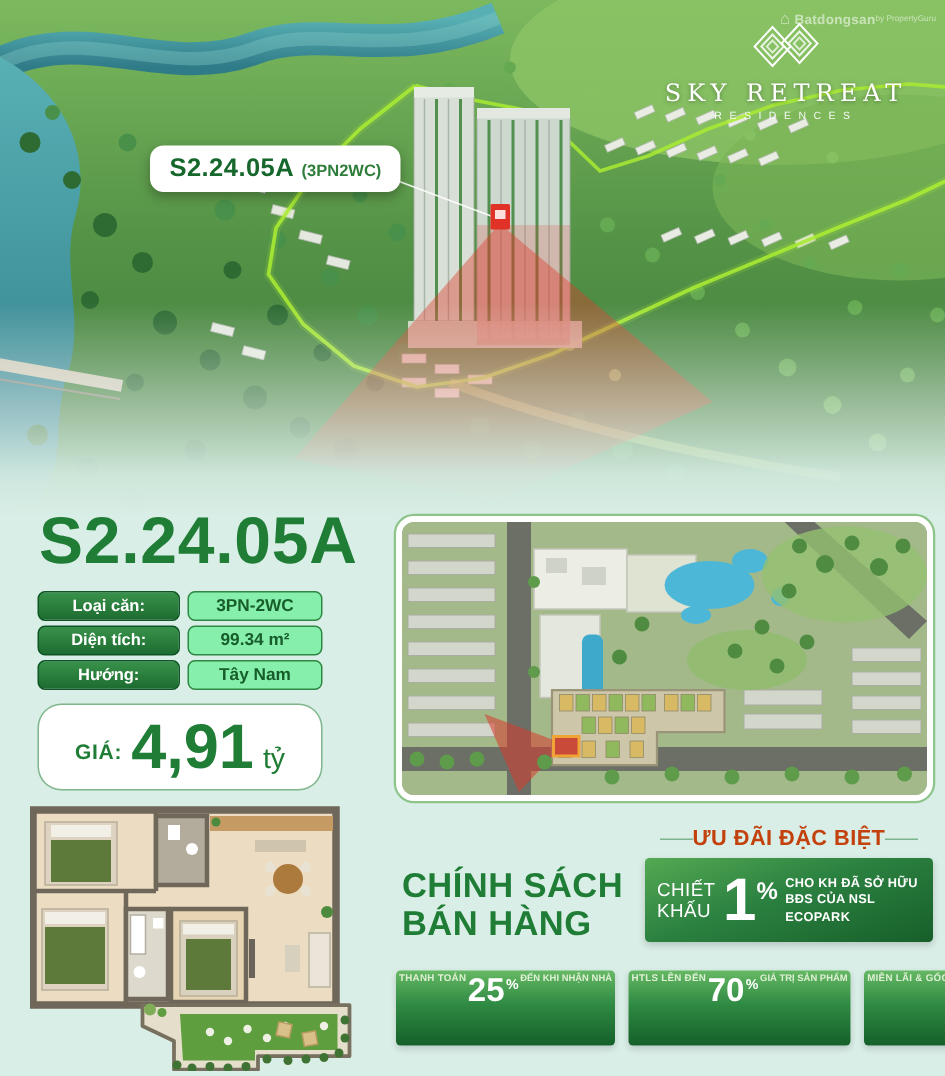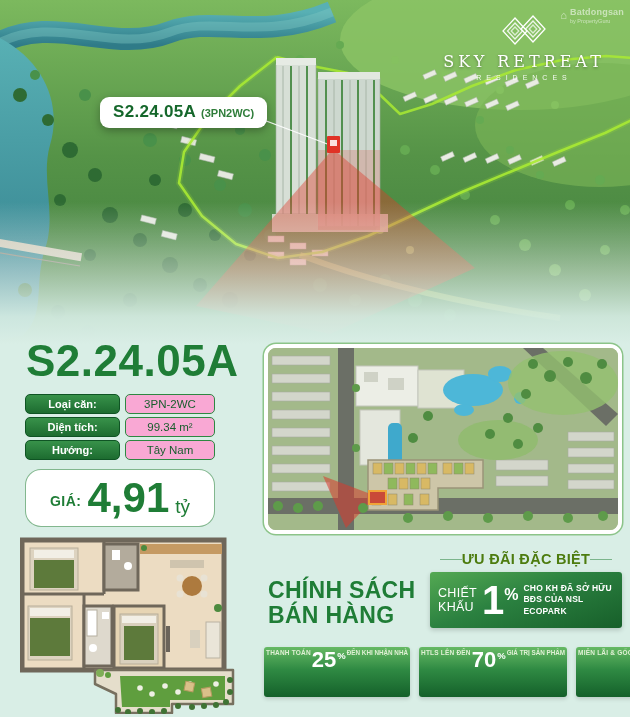--- a/index.html
+++ b/index.html
@@ -17,50 +17,50 @@
     padding:5px 13px 6px; box-shadow:0 3px 8px rgba(0,0,0,.3); display:flex; align-items:baseline; gap:5px; white-space:nowrap; }
   .ul-code { font-size:17px; font-weight:bold; color:#15672b; letter-spacing:.3px; }
   .ul-type { font-size:11px; font-weight:bold; color:#2f7d3a; }
   .logo { position:absolute; right:16px; top:14px; width:180px; text-align:center; color:#fff; }
   .logo-mark { margin:0 auto; display:block; }
   .logo-title { font-family:"DejaVu Serif", serif; font-size:16px; letter-spacing:4px; margin-top:4px;
     text-shadow:0 1px 3px rgba(0,0,0,.35); white-space:nowrap; }
   .logo-sub { font-size:7px; letter-spacing:5px; margin-top:3px; color:rgba(255,255,255,.92); }
   .watermark { position:absolute; right:6px; top:8px; display:flex; gap:3px; align-items:center; opacity:.55; color:#fff; }
   .wm-icon { font-size:11px; line-height:1; }
-  .wm-text { display:flex; flex-direction:column; line-height:1.1; }
+  .wm-text { display:flex; flex-direction:row; line-height:1.1;align-items:center; }
   .wm-l1 { font-size:9px; font-weight:bold; letter-spacing:.2px; }
   .wm-l2 { font-size:5.5px; }
   
   .unit-title { position:absolute; left:26px; top:336px; font-size:44px; font-weight:bold;
     color:#1f7d36; letter-spacing:.5px; }
   .specs { position:absolute; left:25px; top:394px; }
   .spec-row { display:flex; margin-bottom:3px; }
   .spec-label { width:95px; height:20px; border-radius:5px; border:1.5px solid #0f5424;
     background:linear-gradient(180deg,#38924a,#1d6c30); color:#fff; font-size:11px; font-weight:bold;
     display:flex; align-items:center; justify-content:center; }
   .spec-value { width:90px; height:20px; margin-left:5px; border-radius:5px; border:1.5px solid #2e8742;
-    background:#f9a8d4; color:#175d2c; font-size:11.5px; font-weight:normal;
+    background:#86efac; color:#175d2c; font-size:11.5px; font-weight:bold;
     display:flex; align-items:center; justify-content:center;text-align:right; }
   .price-box { position:absolute; left:25px; top:469px; width:190px; height:58px; background:#fff;
     border:1.5px solid rgba(47,135,66,.6); border-radius:16px; display:flex; align-items:center;
     justify-content:center; gap:6px; }
   .price-label { font-size:14px; font-weight:bold; color:#1f7d36; letter-spacing:.5px; margin-top:6px; }
   .price-value { font-size:42px; font-weight:bold; color:#1f7d36; line-height:1; }
   .price-unit { font-size:19px; font-weight:normal; color:#1f7d36; align-self:flex-end; margin-bottom:8px; }
   
   .floorplan { position:absolute; left:20px; top:536px; width:216px; height:178px; }
   .map { position:absolute; left:264px; top:344px; width:358px; height:190px; border:4px solid #fff;
     border-radius:12px; box-shadow:0 0 0 1.5px #8cc489; overflow:hidden; background:#a3b98a; }
   
   .policy-title { position:absolute; left:268px; top:578px; font-size:23px; line-height:1.1;
     font-weight:bold; color:#1f7d36; letter-spacing:.3px; }
   .offer { position:absolute; left:430px; top:551px; width:192px; }
   .offer-title { display:flex; align-items:center; justify-content:center; gap:0;
-    font-size:14.5px; font-weight:bold; color:#4d7c0f; letter-spacing:.3px; white-space:nowrap; }
+    font-size:14.5px; font-weight:bold; color:#c2410c; letter-spacing:.3px; white-space:nowrap; }
   .dash { width:22px; border-top:1.5px solid rgba(47,135,66,.55); }
   .offer-box { margin-top:5px; height:56px; border-radius:3px; color:#fff;
     background:linear-gradient(160deg,#54a953 0%, #2b8140 45%, #175f2a 100%);
     display:flex; align-items:center; padding:0 8px; gap:5px; box-shadow:0 2px 5px rgba(0,0,0,.18); }
   .offer-words { font-size:12.5px; font-weight:normal; line-height:1.15; letter-spacing:.3px; }
   .offer-pct { line-height:.85; white-space:nowrap; }
   .pct-num { font-size:40px; font-weight:bold; }
   .pct-sign { font-size:16px; font-weight:bold; position:relative; top:-14px; }
   .offer-desc { font-size:8.5px; font-weight:bold; line-height:1.35; letter-spacing:.2px; }
   

